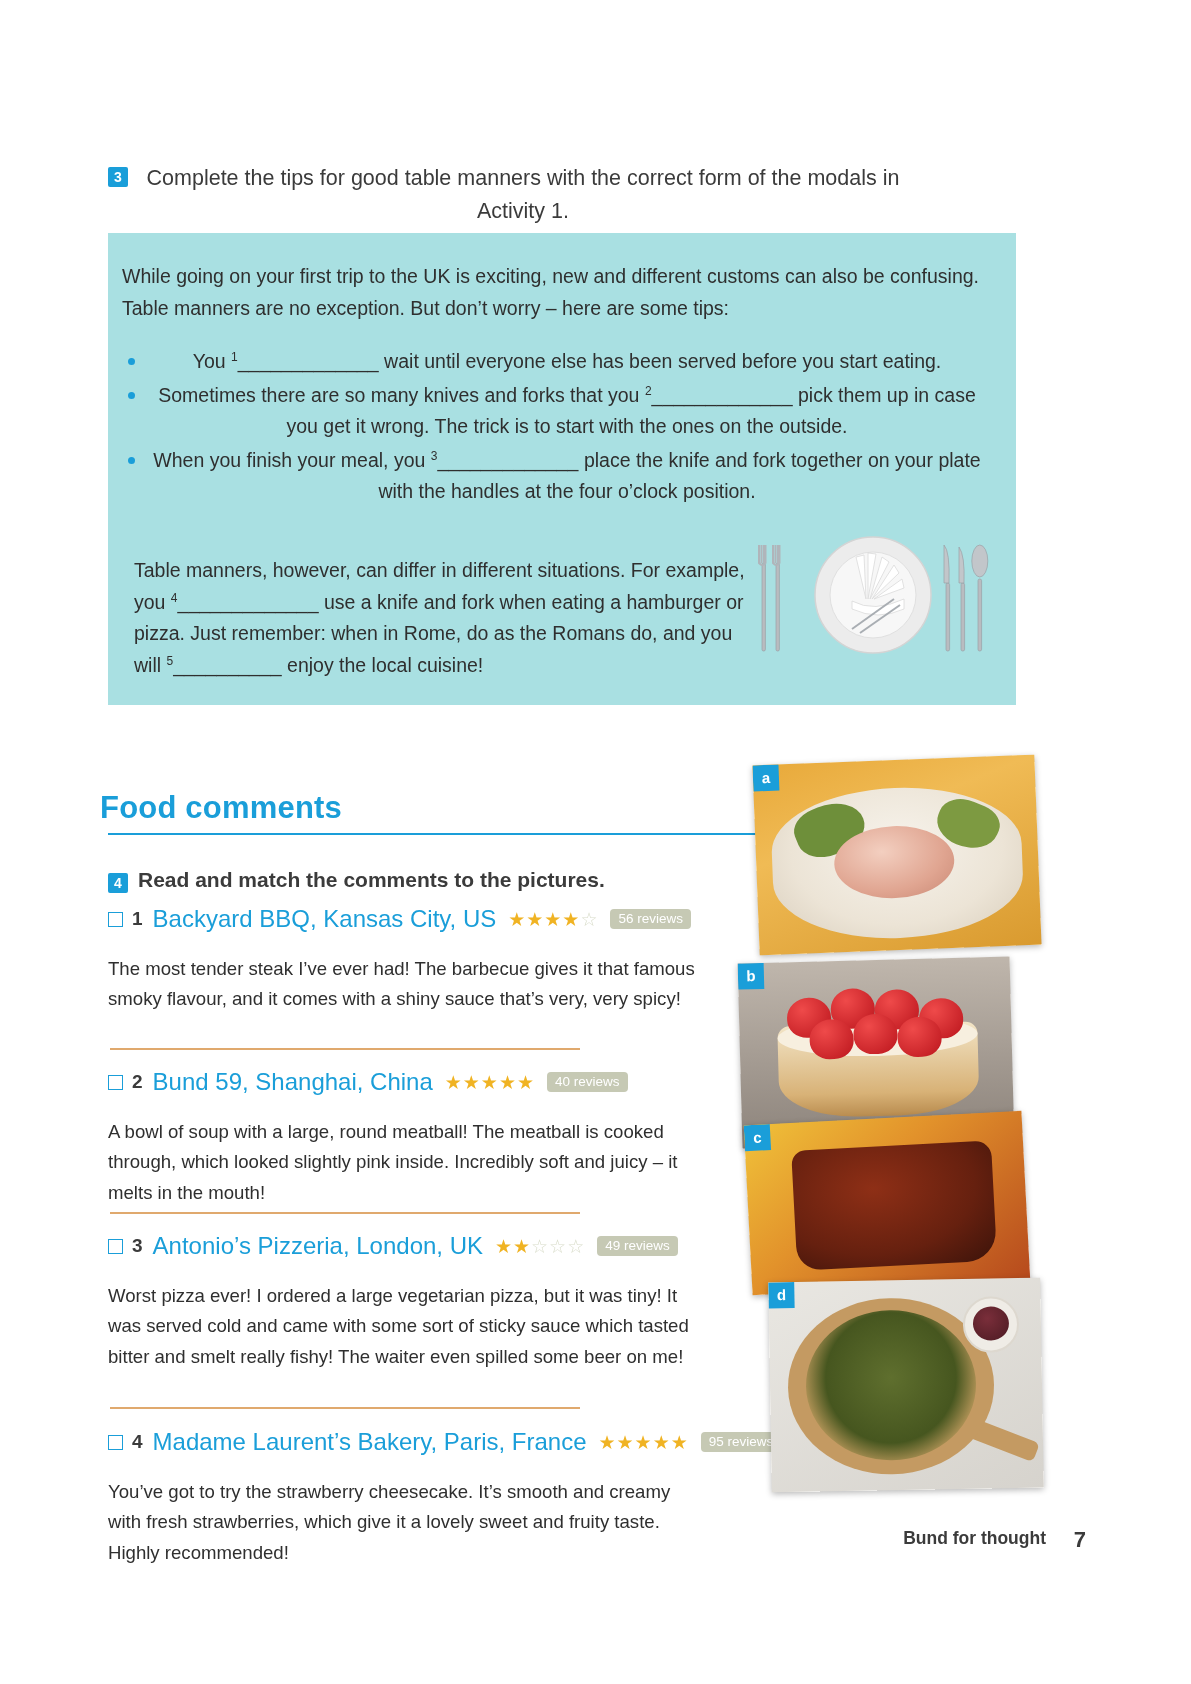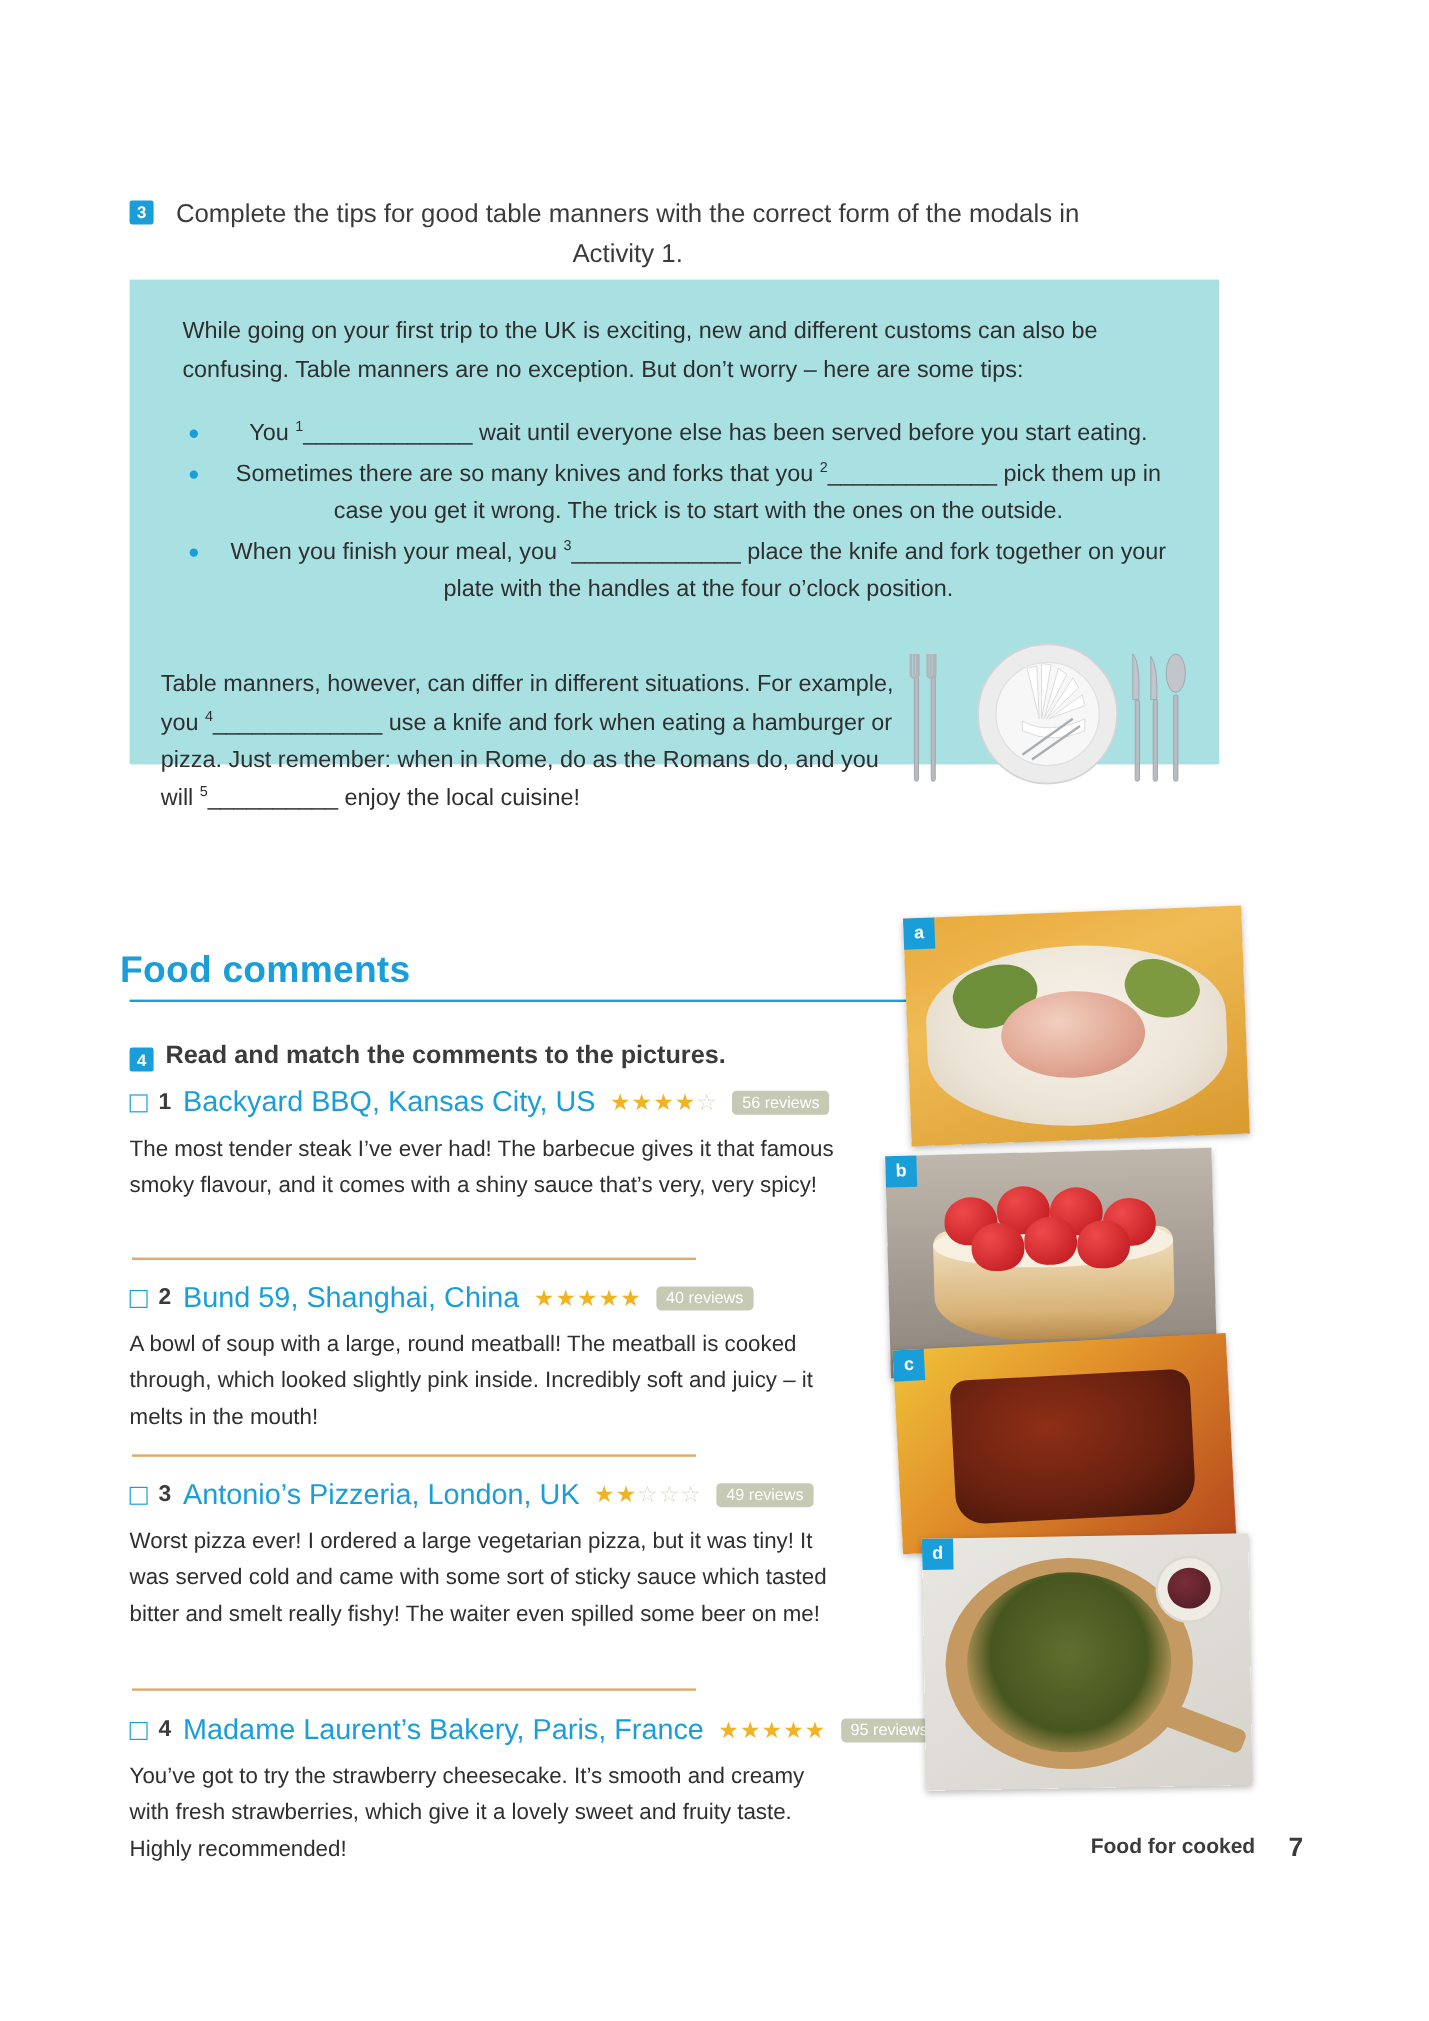--- a/index.html
+++ b/index.html
@@ -50,23 +50,23 @@
     color: #3b3b3b;
     text-align: center;
   }
 
   
   .blue-box {
     position: absolute;
     left: 108px;
     top: 233px;
     width: 908px;
-    height: 404px;
+    height: 472px;
     background: #a9e0e2;
-    padding: 28px 30px 20px 44px;
+    padding: 28px 30px 20px 14px;
   }
   .blue-box p {
     margin: 0;
     font-size: 19.5px;
     line-height: 1.62;
     color: #2f2f2f;
   }
   .bullets {
     margin: 22px 0 0 0;
     padding: 0;
@@ -186,21 +186,21 @@
   .badge-reviews {
     display: inline-block;
     background: #c6c9b4;
     color: #ffffff;
     font-size: 13.5px;
     padding: 2px 8px 3px 8px;
     border-radius: 4px;
     margin-left: 6px;
   }
   .rev-body {
-    margin-top: 9px;
+    margin-top: 21px;
     font-size: 18.6px;
     line-height: 1.63;
     color: #2f2f2f;
     width: 600px;
   }
   .rev-sep {
     position: absolute;
     left: 110px;
     width: 470px;
     height: 1.5px;
@@ -507,16 +507,16 @@
 
   <div class="photo" id="photo-d">
     <span class="tag">d</span>
     <div class="handle"></div>
     <div class="board"></div>
     <div class="pizza"></div>
     <div class="bowl"></div>
     <div class="olives"></div>
   </div>
 
-  <div class="footer-title">Food for cooked</div>
+  <div class="footer-title">Bund for thought</div>
   <div class="footer-page">7</div>
 
 </div>
 
 </body></html>

